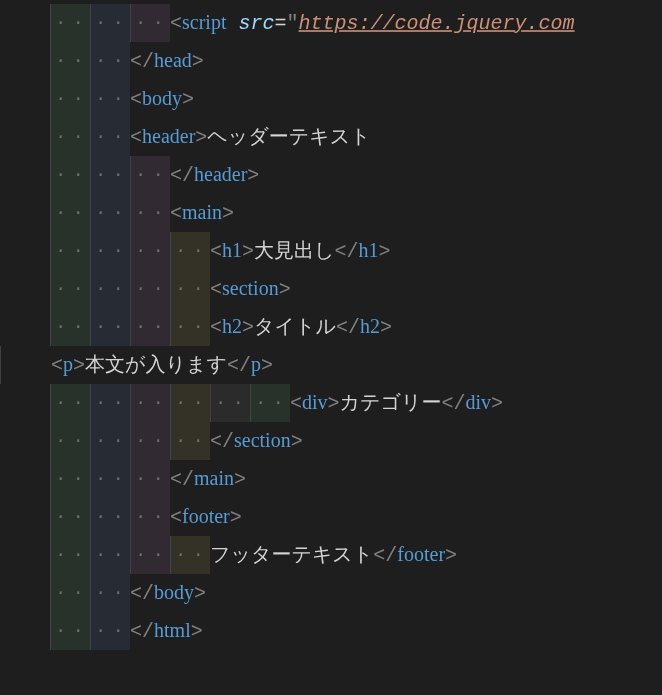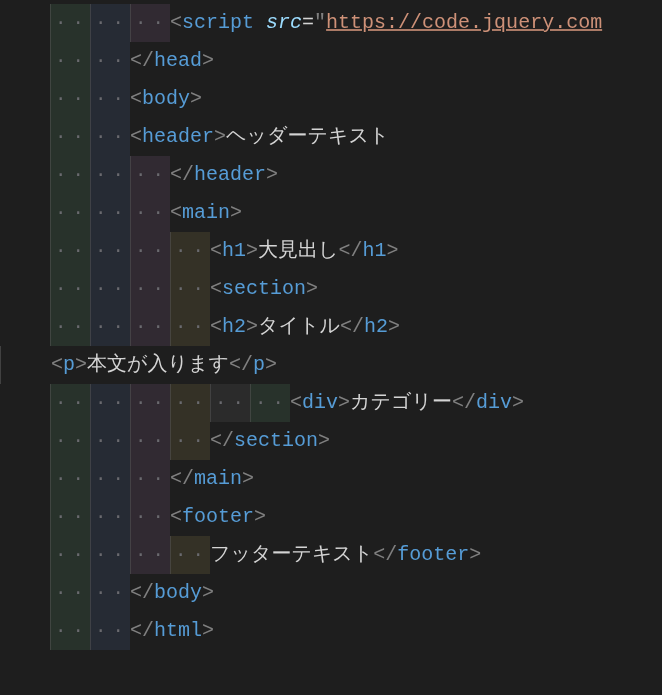--- a/index.html
+++ b/index.html
@@ -39,22 +39,22 @@
     padding-left: 4px;
     font-size: 19px;
   }
   .ig.g0 { background: rgba(60,90,70,0.35); }
   .ig.g1 { background: rgba(55,70,95,0.35); }
   .ig.g2 { background: rgba(85,65,90,0.35); }
   .ig.g3 { background: rgba(95,85,55,0.35); }
   .ig.g4 { background: rgba(70,70,70,0.35); }
   .text { padding-left: 0; }
   .br  { color: #808080; }
-  .tag { color: #569cd6; }
+  .tag { color: #569cd6; font-family: Liberation Serif, serif; }
   .attr { color: #9cdcfe; font-style: italic; }
   .eq { color: #d4d4d4; }
-  .str { color: #ce9178; text-decoration: underline; text-decoration-color: rgba(206,145,120,0.8); }
+  .str { color: #ce9178; text-decoration: underline; text-decoration-color: rgba(206,145,120,0.8); font-style: italic; }
   .txt { color: #d4d4d4; text-align: center; }
 </style>
 </head>
 <body>
 
 <div class="editor" id="editor"><div class="line"><span class="indent"><span style="display: inline-block; width: 50px; height: 100%;"></span><span class="ig g0">··</span><span class="ig g1">··</span><span class="ig g2">··</span></span><span class="text"><span class="br">&lt;</span><span class="tag">script</span><span class="txt"> </span><span class="attr">src</span><span class="eq">=</span><span class="br">"</span><span class="str">https://code.jquery.com</span></span></div><div class="line"><span class="indent"><span style="display: inline-block; width: 50px; height: 100%;"></span><span class="ig g0">··</span><span class="ig g1">··</span></span><span class="text"><span class="br">&lt;/</span><span class="tag">head</span><span class="br">&gt;</span></span></div><div class="line"><span class="indent"><span style="display: inline-block; width: 50px; height: 100%;"></span><span class="ig g0">··</span><span class="ig g1">··</span></span><span class="text"><span class="br">&lt;</span><span class="tag">body</span><span class="br">&gt;</span></span></div><div class="line"><span class="indent"><span style="display: inline-block; width: 50px; height: 100%;"></span><span class="ig g0">··</span><span class="ig g1">··</span></span><span class="text"><span class="br">&lt;</span><span class="tag">header</span><span class="br">&gt;</span><span class="txt">ヘッダーテキスト</span></span></div><div class="line"><span class="indent"><span style="display: inline-block; width: 50px; height: 100%;"></span><span class="ig g0">··</span><span class="ig g1">··</span><span class="ig g2">··</span></span><span class="text"><span class="br">&lt;/</span><span class="tag">header</span><span class="br">&gt;</span></span></div><div class="line"><span class="indent"><span style="display: inline-block; width: 50px; height: 100%;"></span><span class="ig g0">··</span><span class="ig g1">··</span><span class="ig g2">··</span></span><span class="text"><span class="br">&lt;</span><span class="tag">main</span><span class="br">&gt;</span></span></div><div class="line"><span class="indent"><span style="display: inline-block; width: 50px; height: 100%;"></span><span class="ig g0">··</span><span class="ig g1">··</span><span class="ig g2">··</span><span class="ig g3">··</span></span><span class="text"><span class="br">&lt;</span><span class="tag">h1</span><span class="br">&gt;</span><span class="txt">大見出し</span><span class="br">&lt;/</span><span class="tag">h1</span><span class="br">&gt;</span></span></div><div class="line"><span class="indent"><span style="display: inline-block; width: 50px; height: 100%;"></span><span class="ig g0">··</span><span class="ig g1">··</span><span class="ig g2">··</span><span class="ig g3">··</span></span><span class="text"><span class="br">&lt;</span><span class="tag">section</span><span class="br">&gt;</span></span></div><div class="line"><span class="indent"><span style="display: inline-block; width: 50px; height: 100%;"></span><span class="ig g0">··</span><span class="ig g1">··</span><span class="ig g2">··</span><span class="ig g3">··</span></span><span class="text"><span class="br">&lt;</span><span class="tag">h2</span><span class="br">&gt;</span><span class="txt">タイトル</span><span class="br">&lt;/</span><span class="tag">h2</span><span class="br">&gt;</span></span></div><div class="line"><span class="indent"><span style="display: inline-block; width: 50px; height: 100%; border-left: 1px solid rgba(88, 88, 88, 0.6);"></span></span><span class="text"><span class="br">&lt;</span><span class="tag">p</span><span class="br">&gt;</span><span class="txt">本文が入ります</span><span class="br">&lt;/</span><span class="tag">p</span><span class="br">&gt;</span></span></div><div class="line"><span class="indent"><span style="display: inline-block; width: 50px; height: 100%;"></span><span class="ig g0">··</span><span class="ig g1">··</span><span class="ig g2">··</span><span class="ig g3">··</span><span class="ig g4">··</span><span class="ig g0">··</span></span><span class="text"><span class="br">&lt;</span><span class="tag">div</span><span class="br">&gt;</span><span class="txt">カテゴリー</span><span class="br">&lt;/</span><span class="tag">div</span><span class="br">&gt;</span></span></div><div class="line"><span class="indent"><span style="display: inline-block; width: 50px; height: 100%;"></span><span class="ig g0">··</span><span class="ig g1">··</span><span class="ig g2">··</span><span class="ig g3">··</span></span><span class="text"><span class="br">&lt;/</span><span class="tag">section</span><span class="br">&gt;</span></span></div><div class="line"><span class="indent"><span style="display: inline-block; width: 50px; height: 100%;"></span><span class="ig g0">··</span><span class="ig g1">··</span><span class="ig g2">··</span></span><span class="text"><span class="br">&lt;/</span><span class="tag">main</span><span class="br">&gt;</span></span></div><div class="line"><span class="indent"><span style="display: inline-block; width: 50px; height: 100%;"></span><span class="ig g0">··</span><span class="ig g1">··</span><span class="ig g2">··</span></span><span class="text"><span class="br">&lt;</span><span class="tag">footer</span><span class="br">&gt;</span></span></div><div class="line"><span class="indent"><span style="display: inline-block; width: 50px; height: 100%;"></span><span class="ig g0">··</span><span class="ig g1">··</span><span class="ig g2">··</span><span class="ig g3">··</span></span><span class="text"><span class="txt">フッターテキスト</span><span class="br">&lt;/</span><span class="tag">footer</span><span class="br">&gt;</span></span></div><div class="line"><span class="indent"><span style="display: inline-block; width: 50px; height: 100%;"></span><span class="ig g0">··</span><span class="ig g1">··</span></span><span class="text"><span class="br">&lt;/</span><span class="tag">body</span><span class="br">&gt;</span></span></div><div class="line"><span class="indent"><span style="display: inline-block; width: 50px; height: 100%;"></span><span class="ig g0">··</span><span class="ig g1">··</span></span><span class="text"><span class="br">&lt;/</span><span class="tag">html</span><span class="br">&gt;</span></span></div></div>
 
 </body></html>

